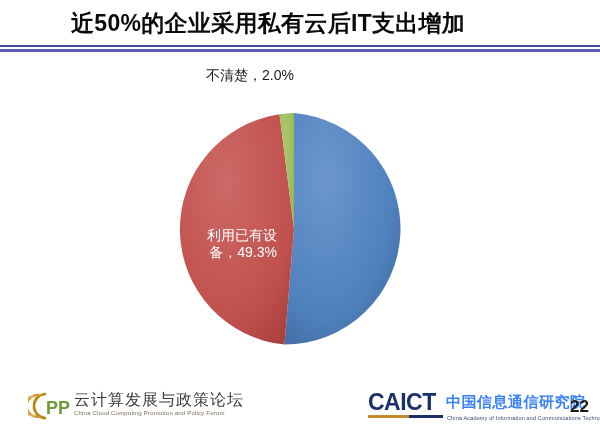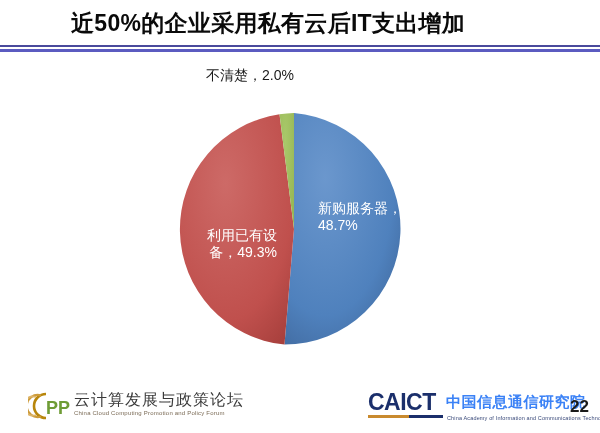--- a/index.html
+++ b/index.html
@@ -220,24 +220,20 @@
 
       <path d="M 134 134 L 124.49 249.61 A 116 116 0 0 1 119.50 19.34 Z" fill="url(#redGrad)"></path>
 
       <path d="M 134 134 L 119.50 19.34 A 116 116 0 0 1 134 18 Z" fill="url(#greenGrad)"></path>
     </svg>
 
     <div class="pie-label" id="label-unknown">
       <div>不清楚，2.0%</div>
     </div>
 
-    <div class="pie-label" id="label-new-server">
-      <div>新购服务器，</div>
-      <div>48.7%</div>
-    </div>
 
     <div class="pie-label" id="label-existing">
       <div>利用已有设</div>
       <div>备，49.3%</div>
     </div>
   </div>
 
   <div id="footer">
 
     <div id="forum-logo">

